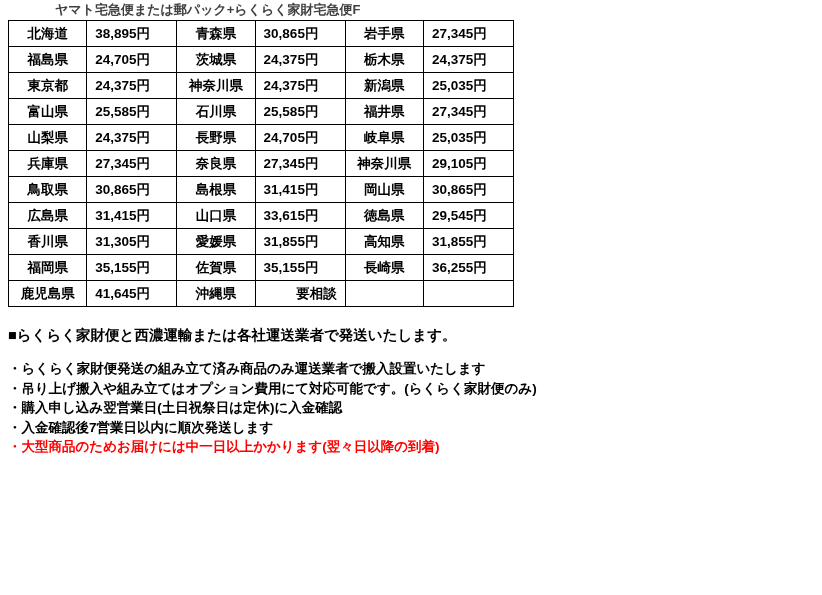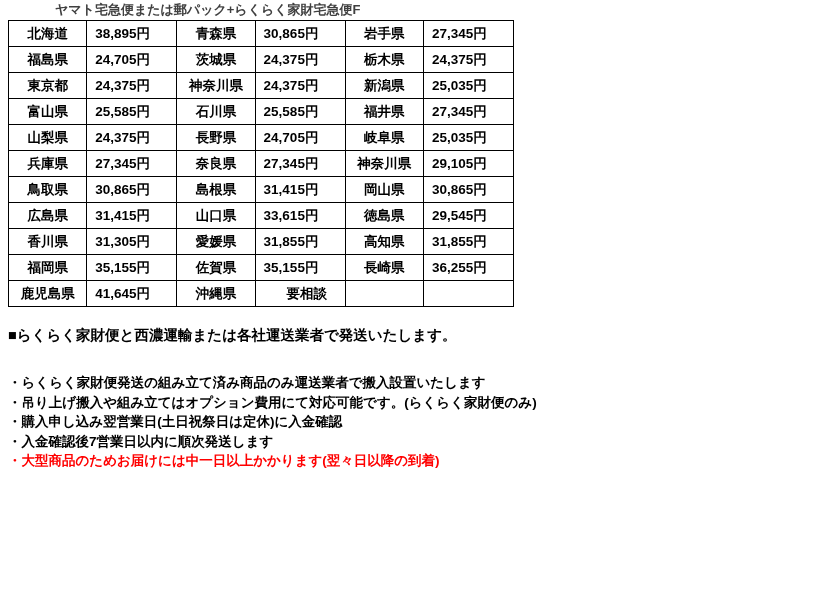--- a/index.html
+++ b/index.html
@@ -47,35 +47,35 @@
   }
   td.pref {
     width: 73px;
     text-align: center;
     margin-top: 7px;
   }
   td.price {
     width: 84px;
   }
   td.price.note {
-    text-align: center;
+    text-align: right;
     padding-left: 21px;
   }
   td.empty {
     border: none;
   }
   .notes {
     margin-top: 18px;
     padding-left: 8px;
   }
   .note-head {
     font-size: 14.5px;
     font-weight: bold;
     line-height: 20px;
-    margin-bottom: 28px;
+    margin-bottom: 14px;
     white-space: nowrap;
   }
   .bullets {
     font-size: 13.5px;
     font-weight: bold;
     line-height: 19.5px;
   }
   .bullets div {
     white-space: nowrap;
   }

